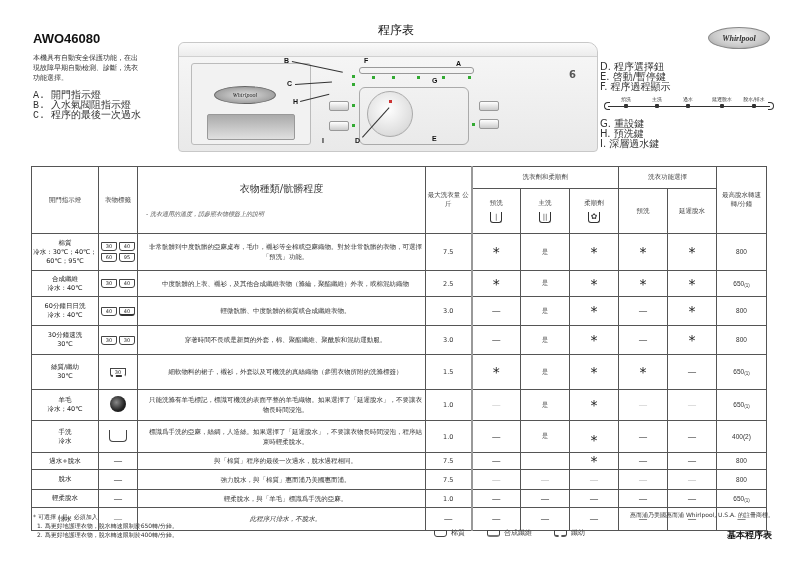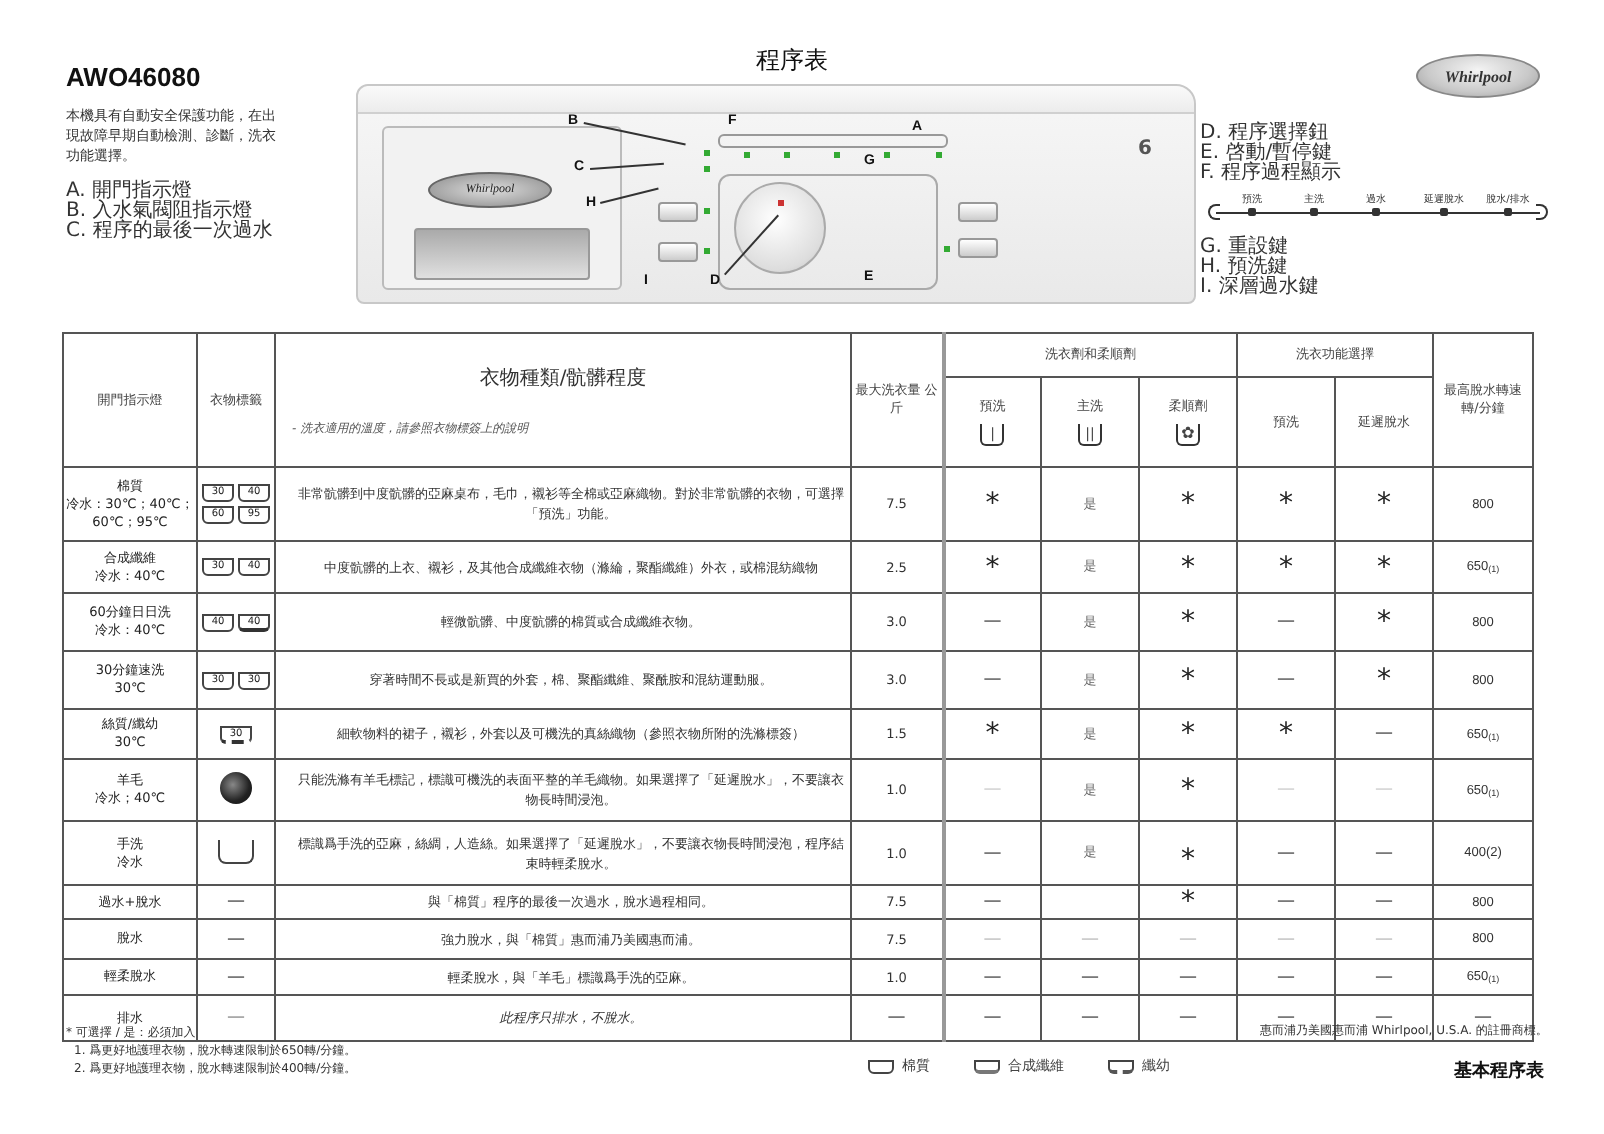--- a/index.html
+++ b/index.html
@@ -2,21 +2,21 @@
 <html><head>
 <meta charset="utf-8">
 <style>
   * { box-sizing: border-box; margin: 0; padding: 0; }
   body { width: 802px; height: 567px; background: #fff; font-family: "DejaVu Sans", sans-serif; color: #222; position: relative; overflow: hidden; }
   .abs { position: absolute; }
   #model { left: 33px; top: 31px; font-family: "Liberation Sans", sans-serif; font-weight: bold; font-size: 13px; color: #111; }
   #intro { left: 33px; top: 53px; width: 110px; font-size: 7px; line-height: 10px; color: #333; }
   .legend-list { font-size: 10px; line-height: 10px; color: #333; }
   .legend-list div { white-space: nowrap; }
-  #legend-left { left: 33px; top: 91px; }
+  #legend-left { left: 33px; top: 91px; font-family: Liberation Mono, monospace; }
   #legend-right-top { left: 600px; top: 62px; }
   #legend-right-bottom { left: 600px; top: 119px; }
   #page-title { left: 366px; top: 22px; font-size: 12px; color: #111; margin-left: 12px; }
   #logo { left: 708px; top: 27px; width: 62px; height: 22px; border-radius: 50%; background: radial-gradient(ellipse at 50% 35%, #f4f4f4 0%, #c9c9c9 60%, #9a9a9a 100%); border: 1px solid #888; display:flex; align-items:center; justify-content:center; font-family: "Liberation Serif", serif; font-style: italic; font-weight: bold; font-size: 8px; color: #333; }
   
   #progress { left: 604px; top: 96px; width: 170px; height: 18px; }
   #progress .line { position:absolute; left:4px; right:4px; top:10px; border-top:1.2px solid #333; }
   #progress .endl { position:absolute; left:0; top:6px; width:6px; height:8px; border:1.2px solid #333; border-right:none; border-radius:6px 0 0 6px; }
   #progress .endr { position:absolute; right:0; top:6px; width:6px; height:8px; border:1.2px solid #333; border-left:none; border-radius:0 6px 6px 0; }
   #progress .step { position:absolute; top:0; font-size:5px; color:#333; transform: translateX(-50%); white-space:nowrap; }
@@ -246,21 +246,21 @@
     <td class="desc">穿著時間不長或是新買的外套，棉、聚酯纖維、聚酰胺和混紡運動服。</td>
     <td>3.0</td>
     <td class="thicksep dash">—</td>
     <td class="yes">是</td>
     <td class="star">*</td>
     <td class="dash">—</td>
     <td class="star">*</td>
     <td class="speed"><span>800</span><sup></sup></td>
   </tr>
 
-  <tr style="height:25px">
+  <tr style="height:35px">
     <td class="prog-name">
           <div>絲質/纖幼</div>
           <div class="sub">30℃</div>
         </td>
     <td><span class="sym" style="border-bottom:2px dashed #333">30</span></td>
     <td class="desc">細軟物料的裙子，襯衫，外套以及可機洗的真絲織物（參照衣物所附的洗滌標簽）</td>
     <td>1.5</td>
     <td class="thicksep star">*</td>
     <td class="yes">是</td>
     <td class="star">*</td>

